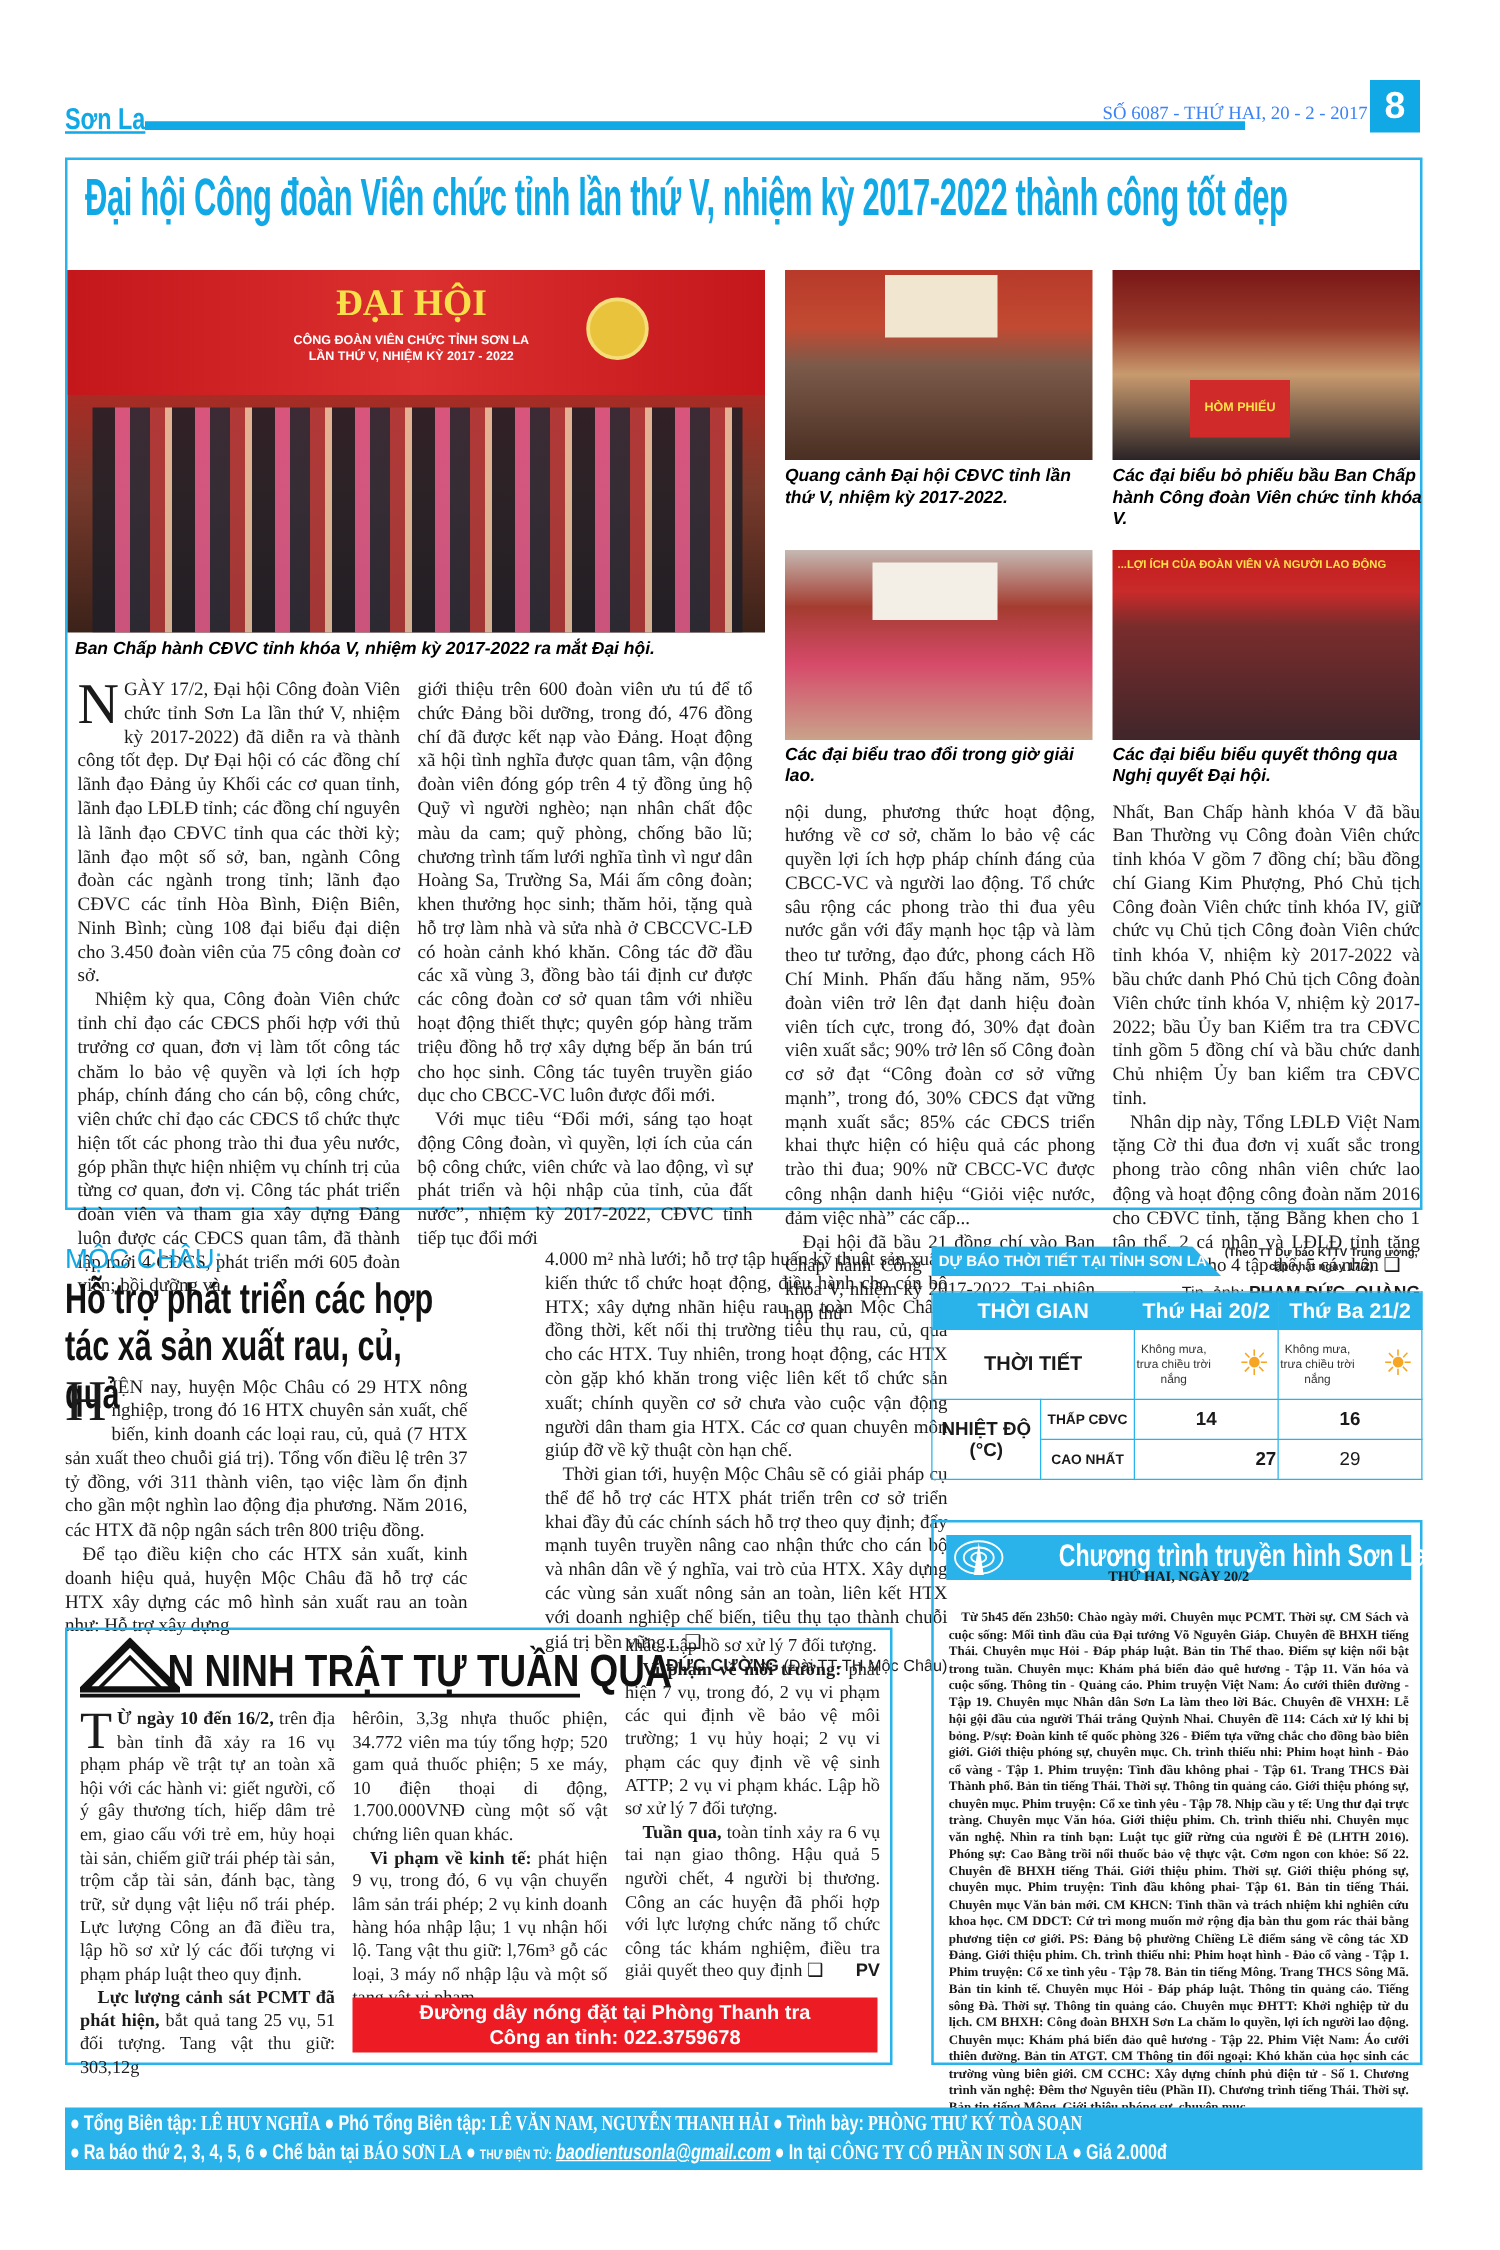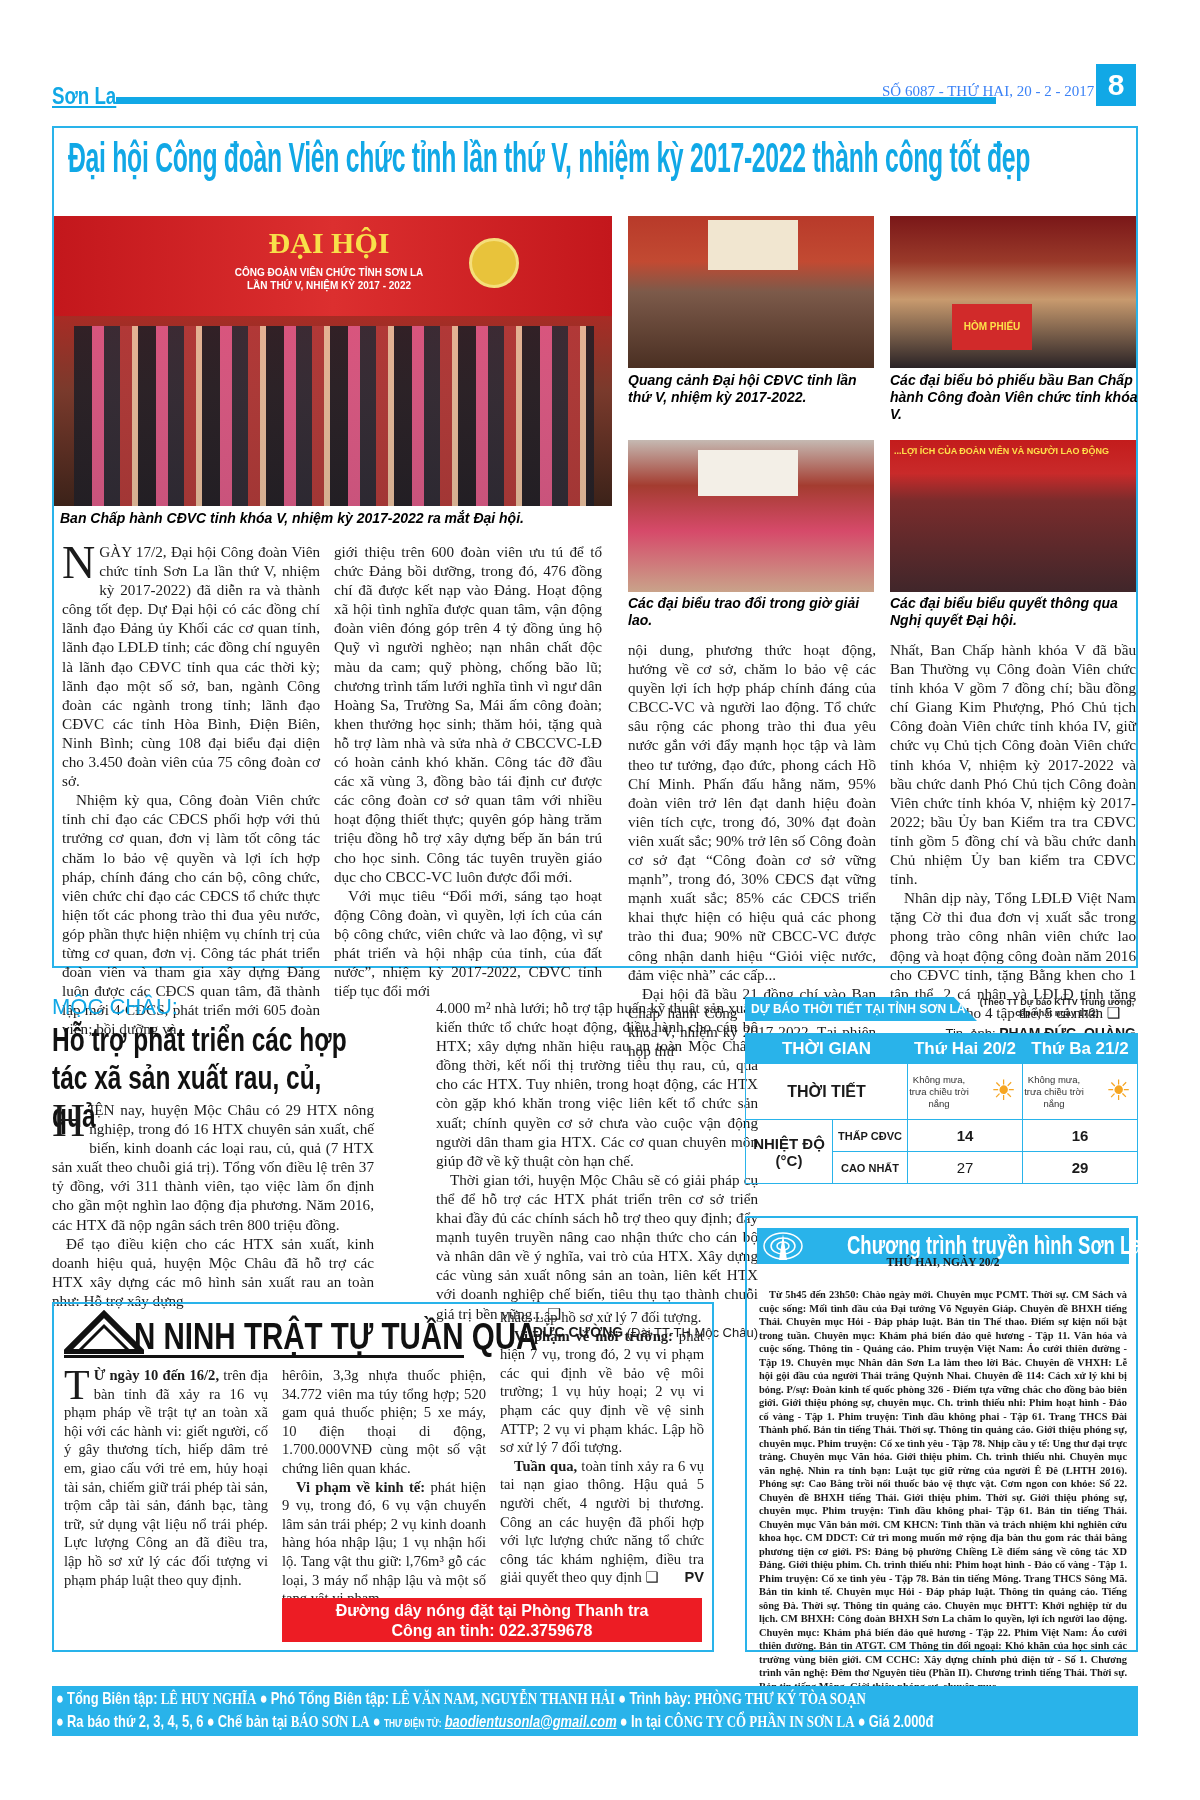--- a/index.html
+++ b/index.html
@@ -109,20 +109,21 @@
       <polygon points="2,42 40,4 78,42" fill="none" stroke="#111" stroke-width="6"></polygon>
       <polygon points="14,42 40,16 66,42" fill="none" stroke="#111" stroke-width="3"></polygon>
       <line x1="0" y1="42" x2="80" y2="42" stroke="#111" stroke-width="3"></line>
     </svg>
     <div class="abs cond" style="left:70px;top:8px;font-size:36px;white-space:nowrap;transform:scaleX(0.82);color:#111;">N NINH TRẬT TỰ TUẦN QUA</div>
     <div class="abs" style="left:0;top:47px;width:400px;height:3px;background:#111;"></div>
   </div>
 
   <div class="abs txt" style="left:10px;top:62px;width:204px;font-size:14.6px;line-height:18.6px;">
     <p class="first"><span class="drop" style="font-size:42px;line-height:34px;">T</span><b>Ừ ngày 10 đến 16/2,</b> <span>trên địa bàn tỉnh đã xảy ra 16 vụ phạm pháp về trật tự an toàn xã hội với các hành vi: giết người, cố ý gây thương tích, hiếp dâm trẻ em, giao cấu với trẻ em, hủy hoại tài sản, chiếm giữ trái phép tài sản, trộm cắp tài sản, đánh bạc, tàng trữ, sử dụng vật liệu nổ trái phép. Lực lượng Công an đã điều tra, lập hồ sơ xử lý các đối tượng vi phạm pháp luật theo quy định.</span></p>
+    <p><b>Lực lượng cảnh sát PCMT đã phát hiện,</b> <span>bắt quả tang 25 vụ, 51 đối tượng. Tang vật thu giữ: 303,12g</span></p>
   </div>
   <div class="abs txt" style="left:228px;top:62px;width:204px;font-size:14.6px;line-height:18.6px;">
     <p class="first">hêrôin, 3,3g nhựa thuốc phiện, 34.772 viên ma túy tổng hợp; 520 gam quả thuốc phiện; 5 xe máy, 10 điện thoại di động, 1.700.000VNĐ cùng một số vật chứng liên quan khác.</p>
     <p><b>Vi phạm về kinh tế:</b> <span>phát hiện 9 vụ, trong đó, 6 vụ vận chuyển lâm sản trái phép; 2 vụ kinh doanh hàng hóa nhập lậu; 1 vụ nhận hối lộ. Tang vật thu giữ: l,76m³ gỗ các loại, 3 máy nổ nhập lậu và một số tang vật vi phạm</span></p>
   </div>
   <div class="abs txt" style="left:446px;top:4px;width:204px;font-size:14.6px;line-height:18.6px;">
     <p class="first">khác. Lập hồ sơ xử lý 7 đối tượng.</p>
     <p><b>Vi phạm về môi trường:</b> <span>phát hiện 7 vụ, trong đó, 2 vụ vi phạm các qui định về bảo vệ môi trường; 1 vụ hủy hoại; 2 vụ vi phạm các quy định về vệ sinh ATTP; 2 vụ vi phạm khác. Lập hồ sơ xử lý 7 đối tượng.</span></p>
     <p><b>Tuần qua,</b> <span>toàn tỉnh xảy ra 6 vụ tai nạn giao thông. Hậu quả 5 người chết, 4 người bị thương. Công an các huyện đã phối hợp với lực lượng chức năng tổ chức công tác khám nghiệm, điều tra giải quyết theo quy định ❑</span> <b style="float:right;font-family:'Liberation Sans',sans-serif;">PV</b></p>
   </div>
@@ -154,22 +155,22 @@
       </td>
     </tr>
     <tr style="height:32px;">
       <td rowspan="2" style="font-weight:bold;font-size:15px;width:84px;">NHIỆT ĐỘ (°C)</td>
       <td style="font-weight:bold;font-size:11px;">THẤP CĐVC</td>
       <td style="font-weight:bold;font-size:15px;">14</td>
       <td style="font-weight:bold;font-size:15px;">16</td>
     </tr>
     <tr style="height:32px;">
       <td style="font-weight:bold;font-size:11px;">CAO NHẤT</td>
-      <td style="font-weight:normal;font-size:15px;">27</td>
-      <td style="font-weight:bold;font-size:15px;">29</td>
+      <td style="font-weight:bold;font-size:15px;text-align:right;">27</td>
+      <td style="font-weight:normal;font-size:15px;">29</td>
     </tr>
   </tbody>
     </table>
 </div>
 
 <div class="abs boxb" style="left:745px;top:1216px;width:393px;height:436px;">
   <div class="abs" style="left:10px;top:10px;width:372px;height:36px;background:#29b3ea;">
     <svg class="abs" style="left:4px;top:2px;" width="44" height="32" viewBox="0 0 44 32">
       <g fill="none" stroke="#fff" stroke-width="1.5">
         <ellipse cx="22" cy="16" rx="6" ry="4"></ellipse>

